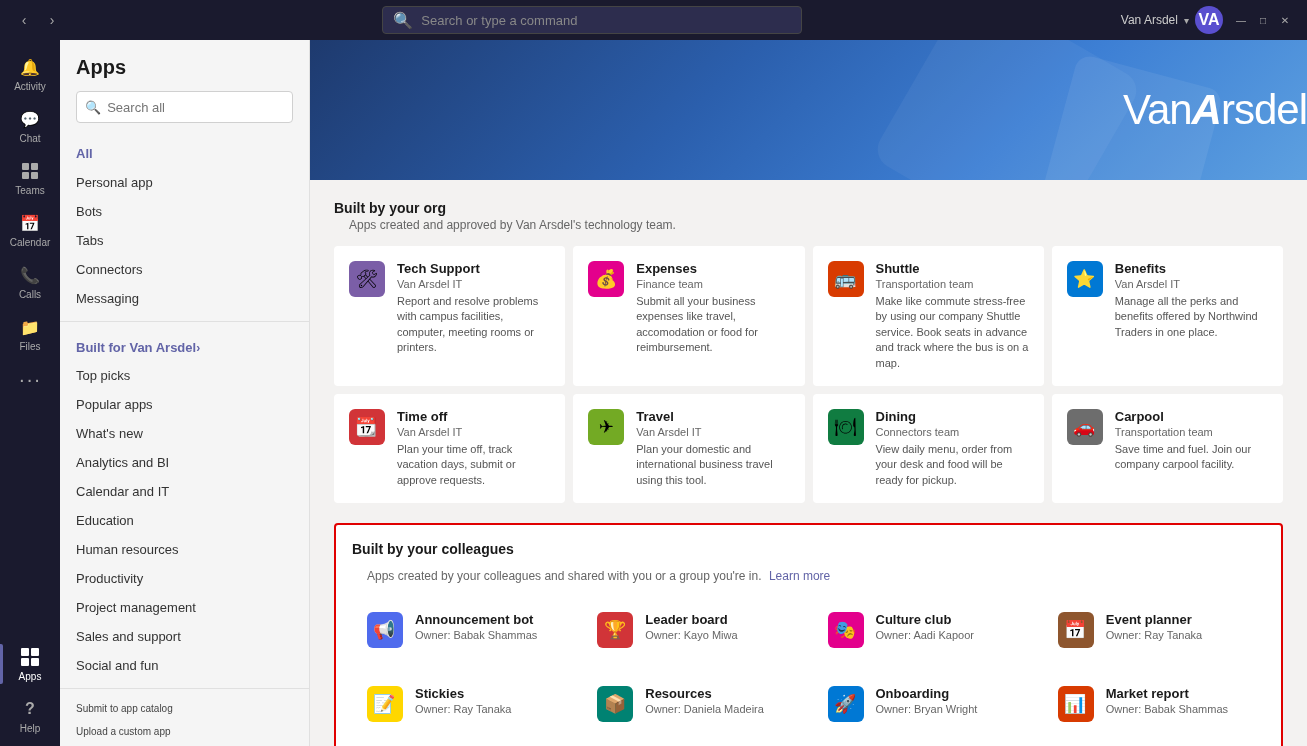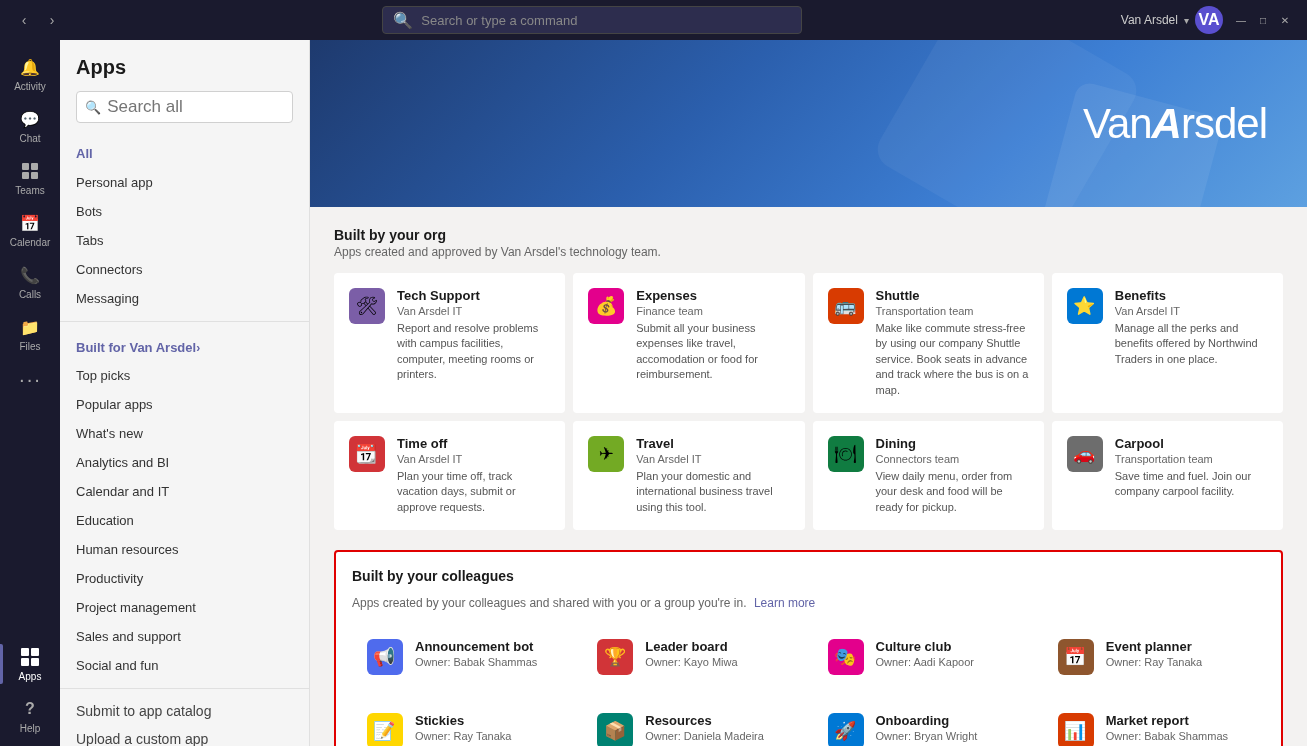--- a/index.html
+++ b/index.html
@@ -101,21 +101,21 @@
       background: white;
       border: 1px solid #d0d0d0;
       border-radius: 4px;
       display: flex;
       align-items: center;
       padding: 0 8px;
       height: 32px;
       gap: 6px;
     }
     .search-all-container input {
-      border: none; outline: none; font-size: 17px; color: #333; flex: 1; background: none;
+      border: none; outline: none; font-size: 13px; color: #333; flex: 1; background: none;
     }
     .nav-item {
       font-size: 13px;
       color: #333;
       padding: 7px 16px;
       cursor: pointer;
       display: flex;
       justify-content: space-between;
     }
     .nav-item.active { color: #6264a7; font-weight: 600; }
@@ -134,26 +134,25 @@
     .content-area {
       flex: 1;
       overflow-y: auto;
       background: #f3f2f1;
       padding: 0;
     }
 
     
     .banner {
       width: 100%;
-      height: 167px;
+      height: 140px;
       background: linear-gradient(135deg, #1e3a6e 0%, #2b5fad 40%, #3d7fd4 70%, #5da0e0 100%);
       display: flex;
       align-items: center;
       justify-content: flex-end;
-      padding-right: 40px;
       flex-shrink: 0;
       position: relative;
       overflow: hidden;
     }
     .banner-logo {
       font-size: 42px;
       font-weight: 300;
       color: white;
       letter-spacing: -1px;
     }
@@ -176,21 +175,21 @@
       height: 150px;
       background: rgba(255,255,255,0.07);
       transform: rotate(15deg);
       border-radius: 15px;
     }
 
     
     .apps-content { padding: 20px 24px; }
 
     .section-title { font-size: 14px; font-weight: 600; color: #1a1a1a; margin-bottom: 2px; }
-    .section-subtitle { font-size: 12px; color: #666; margin-bottom: 14px; }
+    .section-subtitle { font-size: 12px; color: #666; margin-bottom: 14px; margin-left: 15px; }
 
     .apps-grid {
       display: grid;
       grid-template-columns: repeat(4, 1fr);
       gap: 8px;
       margin-bottom: 20px;
     }
 
     .app-card {
       background: white;
@@ -229,21 +228,21 @@
 
     .show-more {
       color: #6264a7;
       font-size: 12px;
       cursor: pointer;
       margin-top: 10px;
       display: inline-block;
     }
 
     .submit-link, .upload-link {
-      font-size: 14px;
+      font-size: 10px;
       color: #444;
       padding: 6px 16px;
       cursor: pointer;
       display: block;
     }
 
     
     .icon-purple { background: #7b5ea7; }
     .icon-green { background: #107c41; }
     .icon-orange { background: #d83b01; }

